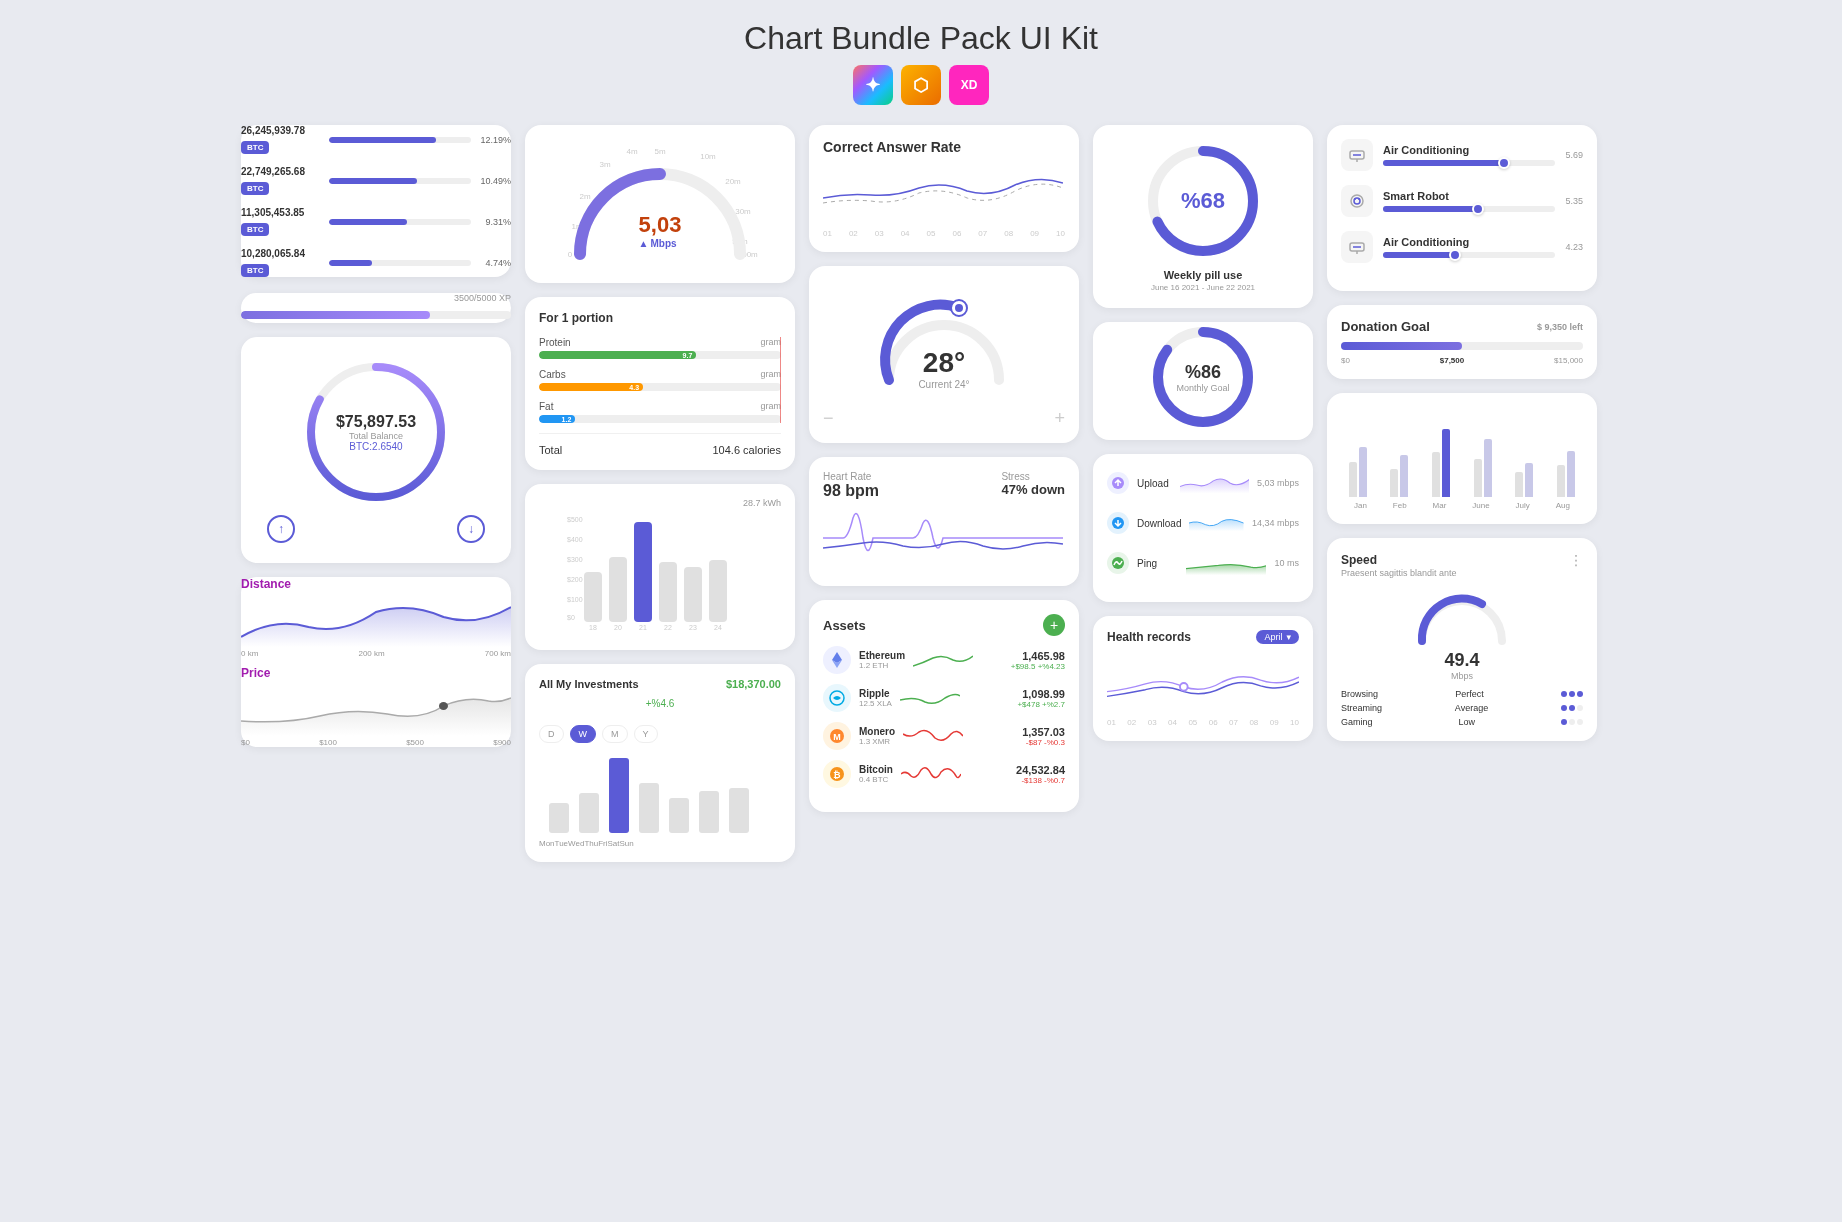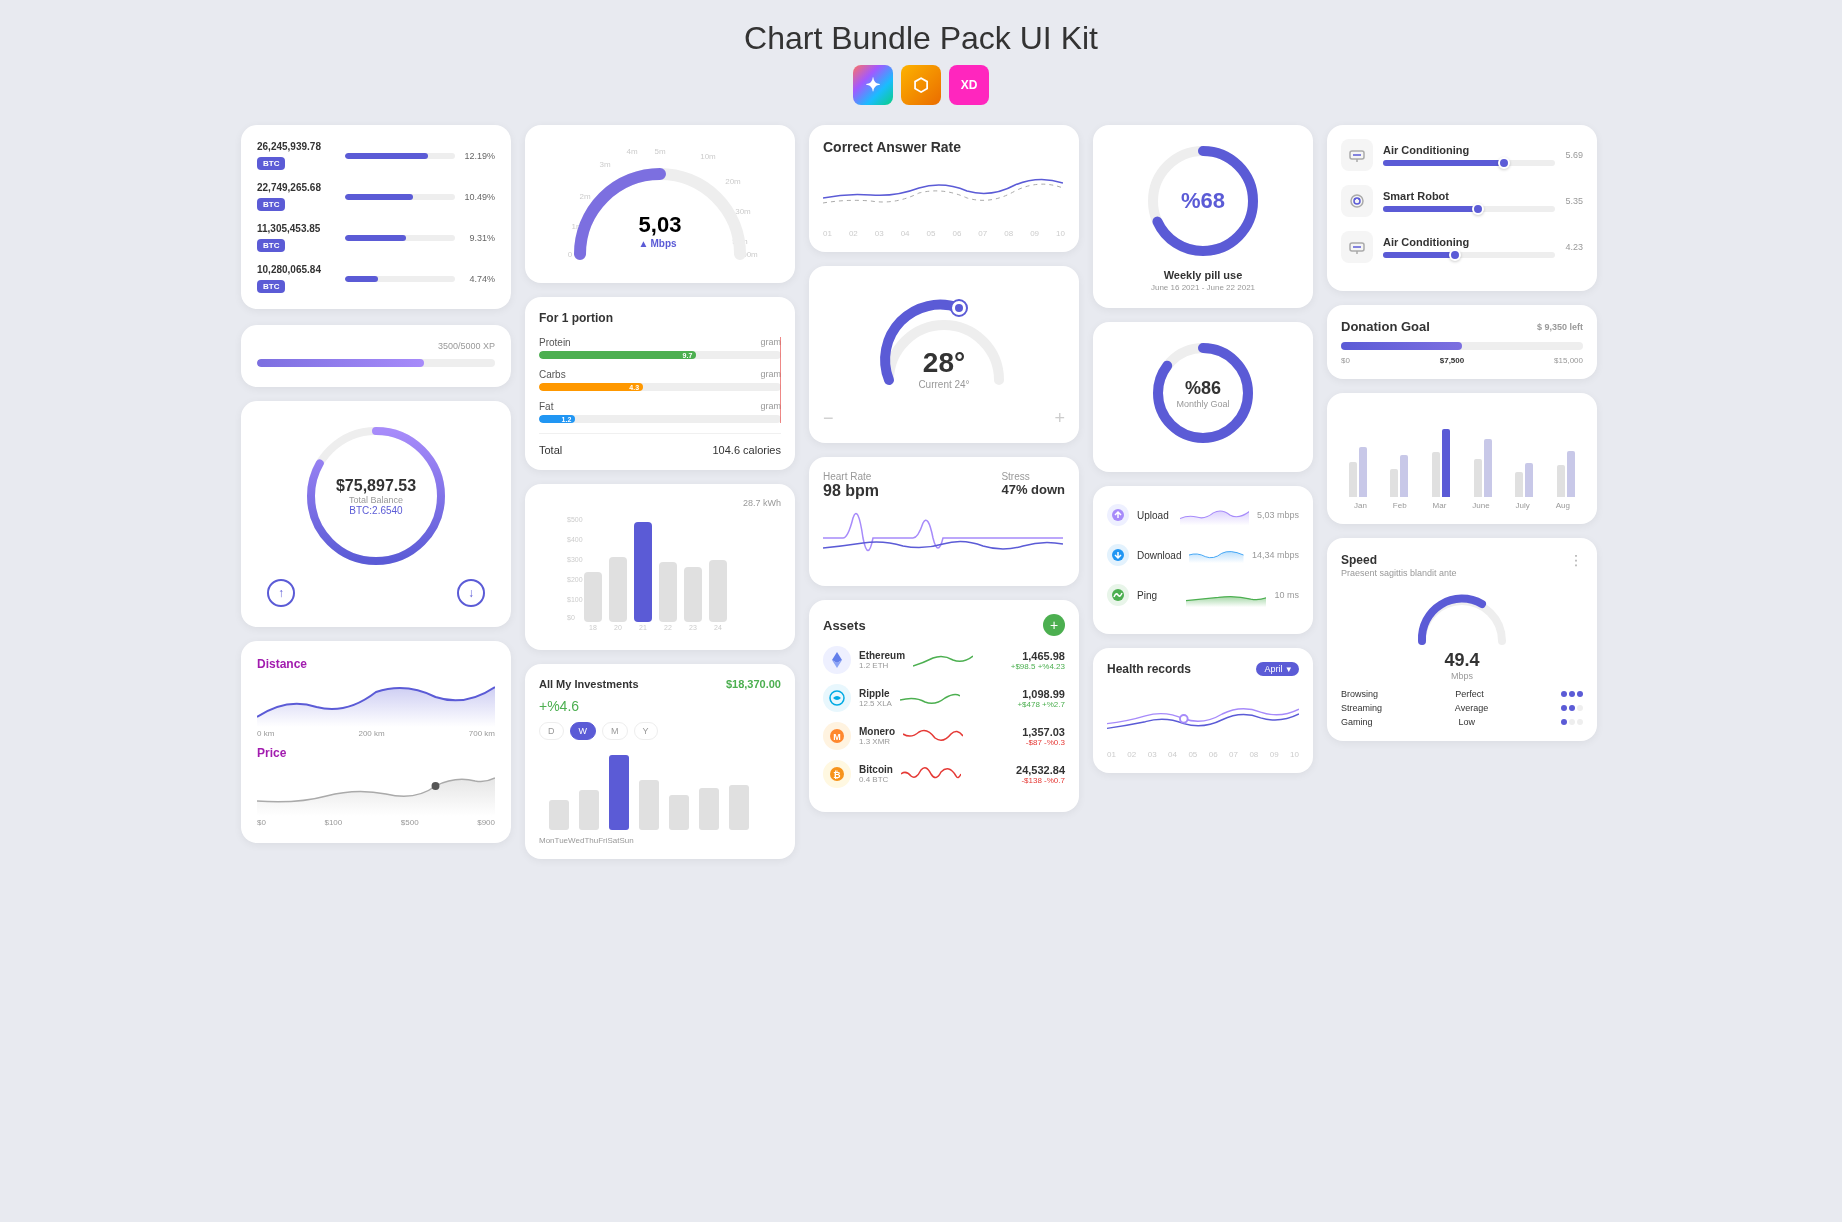--- a/index.html
+++ b/index.html
@@ -39,21 +39,21 @@
     .grid-container {
       display: grid;
       grid-template-columns: 270px 270px 270px 220px 270px;
       gap: 14px;
       max-width: 1360px;
       margin: 0 auto;
     }
     .card {
       background: white;
       border-radius: 16px;
-      padding: 16px;
+      padding: 0;
       box-shadow: 0 2px 8px rgba(0,0,0,0.06);
     }
     
     .crypto-list { display: flex; flex-direction: column; gap: 12px; }
     .crypto-item { display: flex; align-items: center; gap: 8px; }
     .crypto-amount { font-size: 10px; color: #333; font-weight: 600; flex: 1; }
     .crypto-badge { background: #5b5bd6; color: white; font-size: 8px; padding: 2px 6px; border-radius: 4px; font-weight: 600; }
     .progress-bar-wrap { flex: 1; height: 6px; background: #eee; border-radius: 3px; overflow: hidden; }
     .progress-bar-fill { height: 100%; border-radius: 3px; }
     .progress-label { font-size: 9px; color: #666; min-width: 32px; text-align: right; }
@@ -308,21 +308,21 @@
           <text x="180" y="105" text-anchor="middle" font-size="8" fill="#ccc">50m</text>
           <text x="17" y="90" text-anchor="middle" font-size="8" fill="#ccc">1m</text>
           <text x="10" y="118" text-anchor="middle" font-size="8" fill="#ccc">0</text>
           <text x="190" y="118" text-anchor="middle" font-size="8" fill="#ccc">00m</text>
 
           <path d="M20,115 A80,80 0 0,1 180,115" fill="none" stroke="#eee" stroke-width="12" stroke-linecap="round"></path>
 
           <path d="M20,115 A80,80 0 0,1 100,35" fill="none" stroke="#7c6fe0" stroke-width="12" stroke-linecap="round"></path>
         </svg>
         <div style="position:absolute; bottom:20px; left:50%; transform:translateX(-50%); text-align:center;">
-          <div style="font-size:22px; font-weight:700; color:#000000;">5,03</div>
+          <div style="font-size:22px; font-weight:700; color:#c2410c;">5,03</div>
           <div style="font-size:10px; color:#5b5bd6; font-weight:600; display:flex; align-items:center; gap:2px;">
             <span style="color:#5b5bd6;">▲</span> 
               <span>Mbps</span>
           </div>
         </div>
       </div>
     </div>
 
     <div class="card nutrition-card">
       <div class="nutrition-title">For 1 portion</div>
@@ -388,21 +388,21 @@
         <text x="154" y="118" font-size="7" fill="#ccc" text-anchor="middle">23</text>
         <text x="179" y="118" font-size="7" fill="#ccc" text-anchor="middle">24</text>
       </svg>
     </div>
 
     <div class="card investments-card">
       <div class="invest-header">
         <span class="invest-title">All My Investments</span>
         <span class="invest-amount">$18,370.00</span>
       </div>
-      <div style="font-size:14px; color:#4CAF50; margin-bottom:8px;">+%4.6</div>
+      <div style="font-size:10px; color:#4CAF50; margin-bottom:16px;text-align:center;">+%4.6</div>
       <div class="invest-tabs">
         <div class="invest-tab">D</div>
         <div class="invest-tab active">W</div>
         <div class="invest-tab">M</div>
         <div class="invest-tab">Y</div>
       </div>
       <svg viewBox="0 0 240 80" width="240" height="80">
         <rect x="10" y="50" width="20" height="30" rx="3" fill="#e0e0e0"></rect>
         <rect x="40" y="40" width="20" height="40" rx="3" fill="#e0e0e0"></rect>
         <rect x="70" y="5" width="20" height="75" rx="3" fill="#5b5bd6"></rect>

